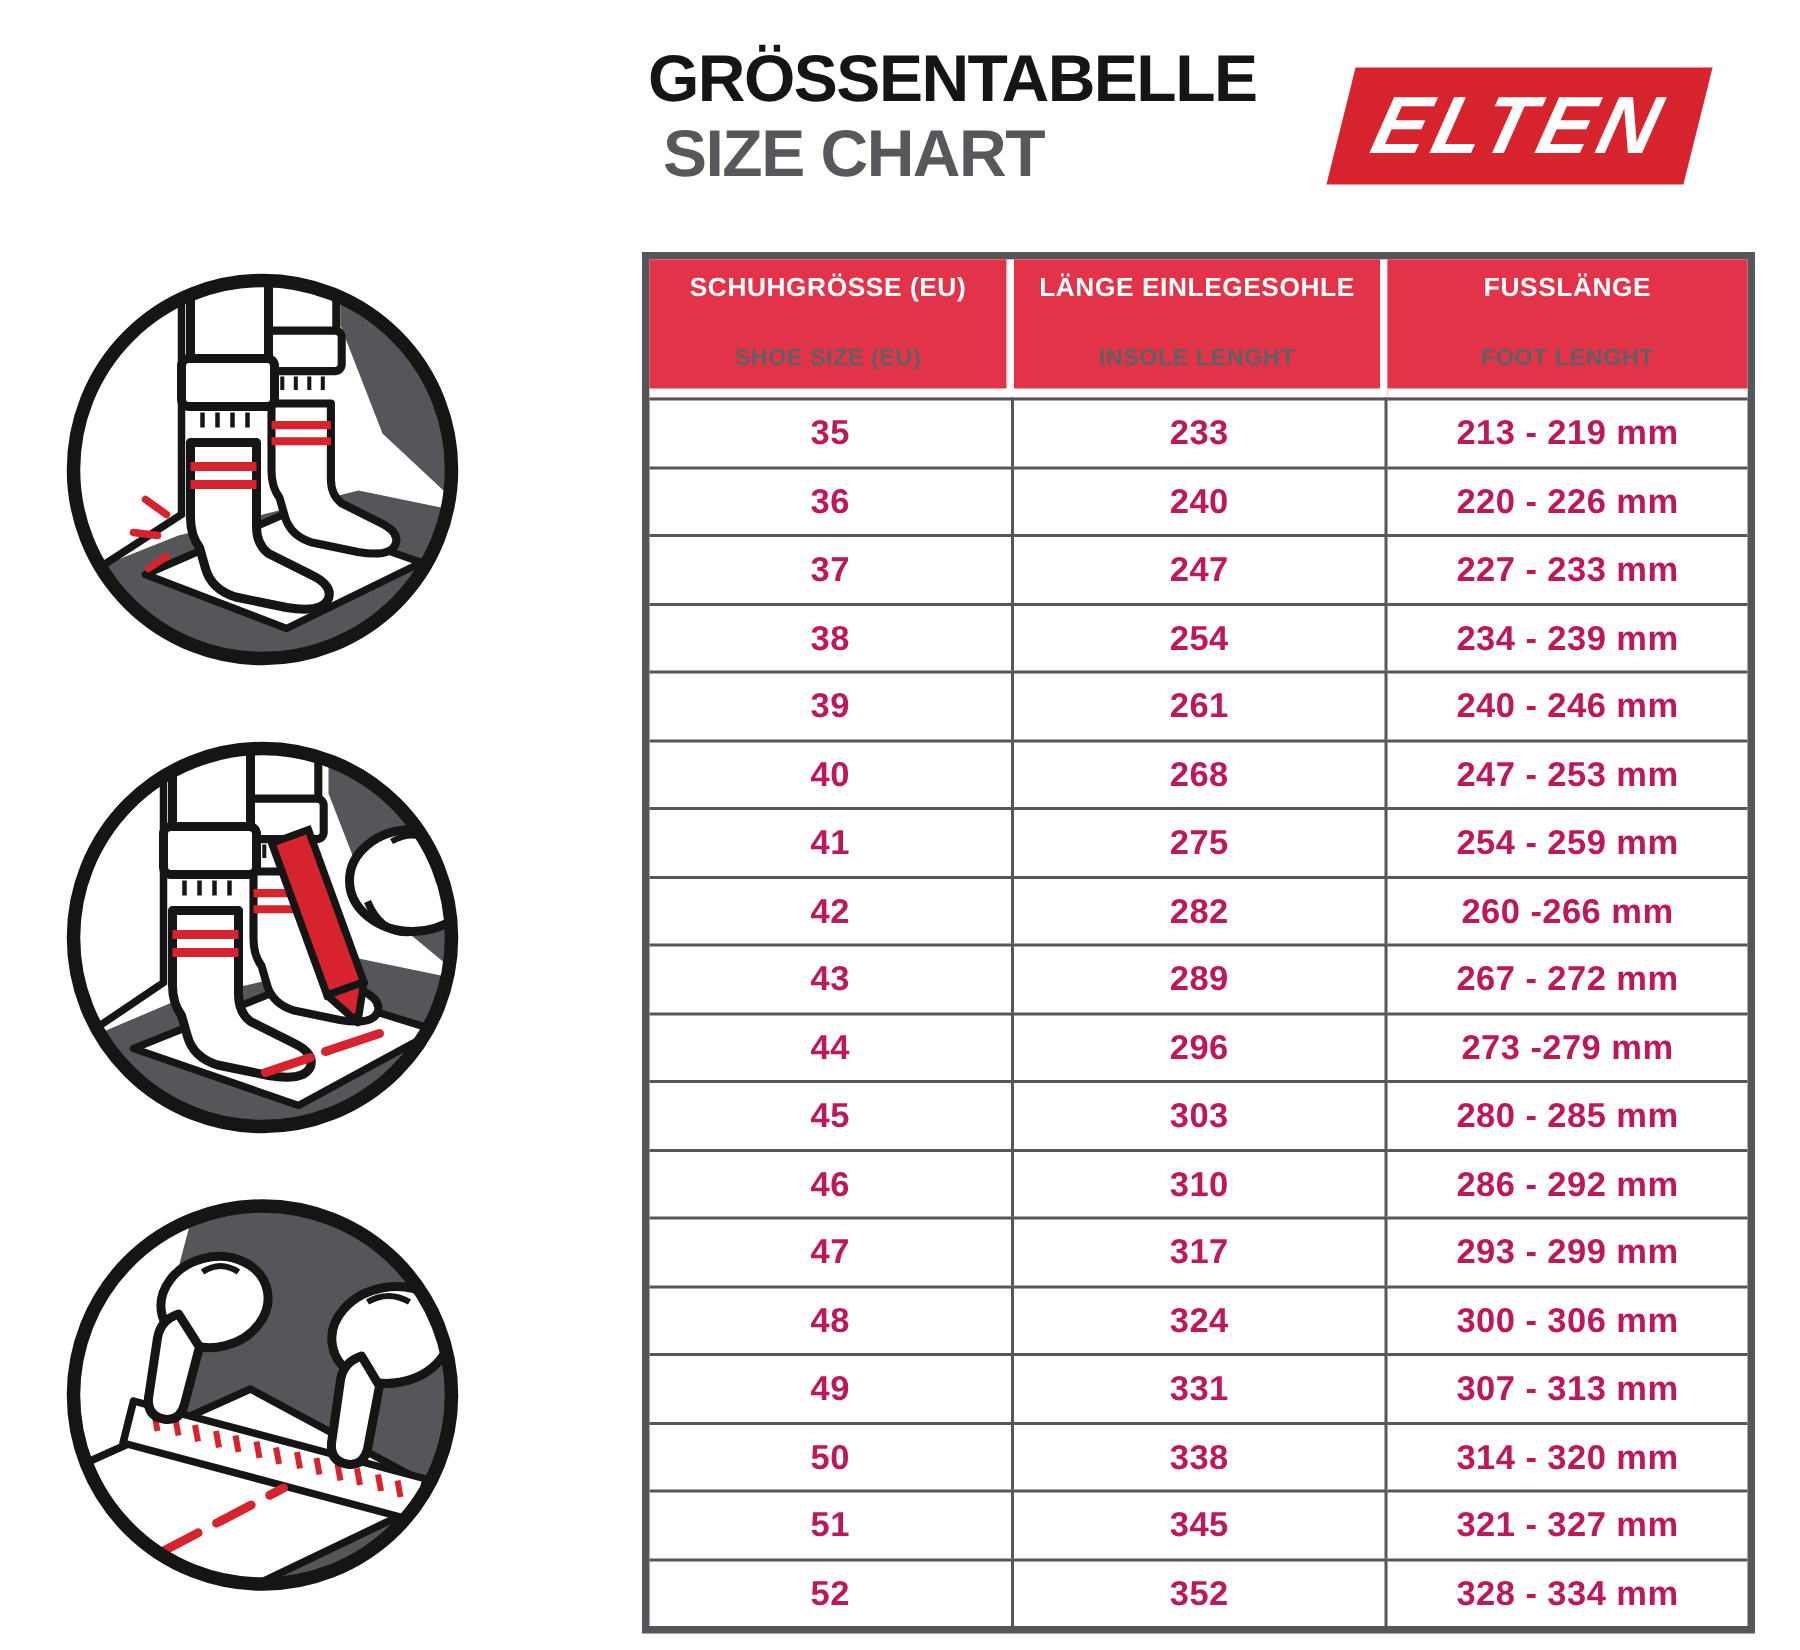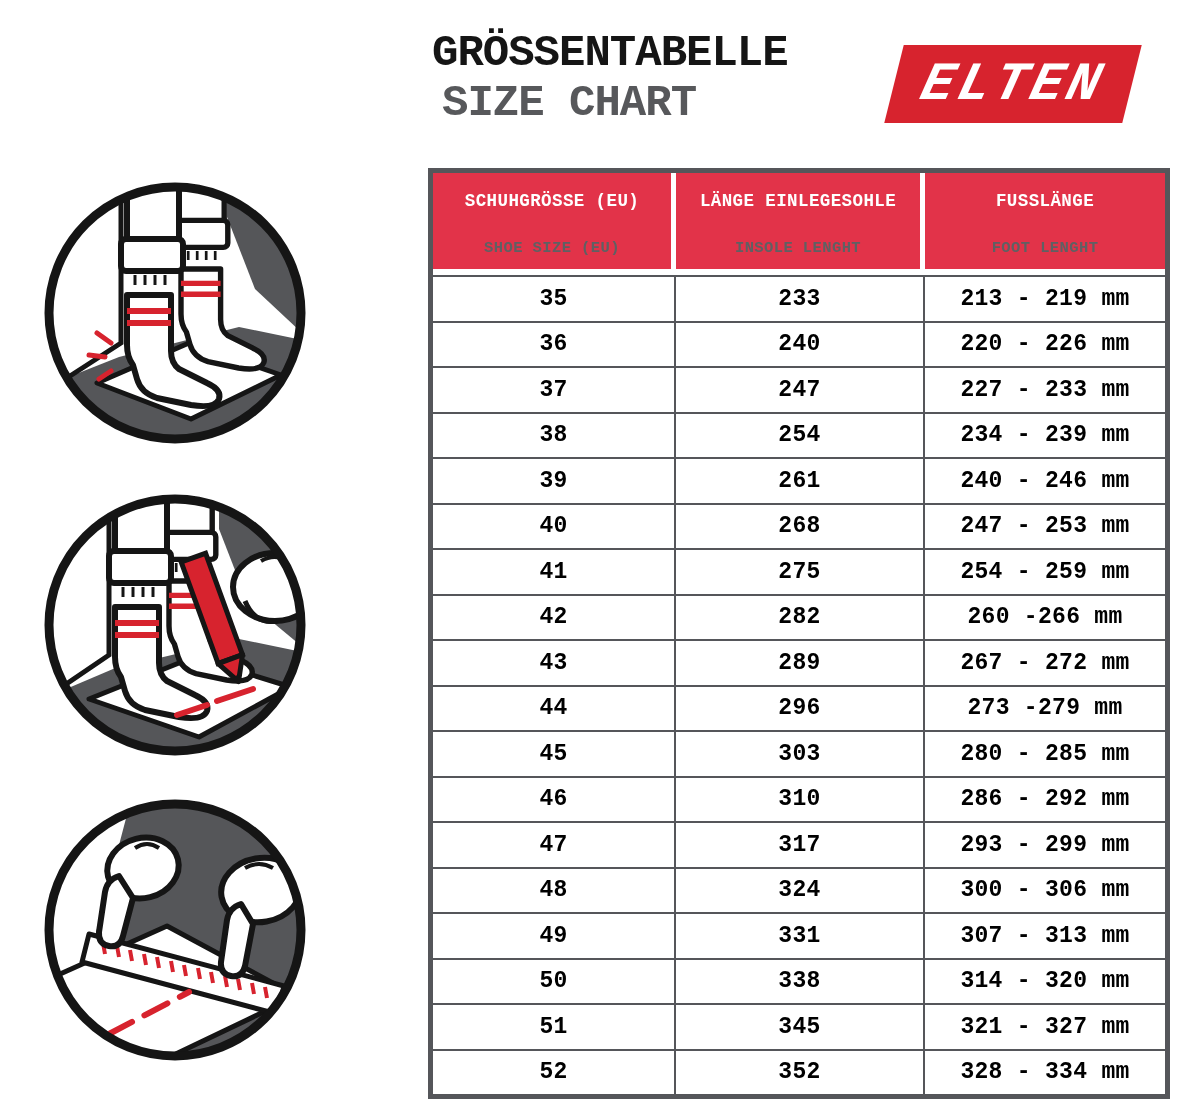--- a/index.html
+++ b/index.html
@@ -1,42 +1,42 @@
 <!DOCTYPE html>
 <html><head>
 <meta charset="utf-8">
 <style>
   html,body{margin:0;padding:0;background:#fff;}
   .page{position:relative;width:1200px;height:1100px;background:#fff;overflow:hidden;
-        font-family:Liberation Mono, monospace;}
+        font-family:Liberation Sans, sans-serif;}
 
   
   .title-block{position:absolute;left:432px;top:28px;}
   .title-line1{font-size:44px;font-weight:bold;letter-spacing:-1px;color:#151515;line-height:50px;}
   .title-line2{font-size:44px;font-weight:bold;letter-spacing:-1px;color:#57585b;line-height:50px;margin-left:10px;}
 
   
   .logo{position:absolute;left:894px;top:45px;width:238px;height:78px;background:#d7232e;
         transform:skewX(-14deg);display:flex;align-items:center;justify-content:center;}
   .logo span{color:#fff;font-size:54px;font-weight:bold;font-style:italic;letter-spacing:4px;}
 
   
   .step{position:absolute;left:39px;width:272px;height:272px;}
   .step1{top:177px;} .step2{top:489px;} .step3{top:794px;}
 
   
   .size-table-wrap{position:absolute;left:428px;top:168px;width:742px;
                    border:5px solid #55565a;box-sizing:border-box;background:#fff;}
   table{width:100%;border-spacing:0;table-layout:fixed;}
-  th{background:#e23349;padding:17px 2px 11px 2px;vertical-align:middle;border-bottom:6px solid #fff;}
+  th{background:#e23349;padding:7px 2px 11px 2px;vertical-align:middle;border-bottom:6px solid #fff;}
   th.gap{border-right:5px solid #fff;}
   .th-de{color:#fff;font-size:17.5px;font-weight:bold;letter-spacing:.4px;line-height:22px;}
   .th-en{color:#5f6063;font-size:15.5px;font-weight:bold;letter-spacing:.4px;margin-top:27px;line-height:19px;}
   td{height:41.5px;text-align:center;vertical-align:middle;
-     font-size:23px;font-weight:bold;color:#000000;letter-spacing:.3px;
+     font-size:23px;font-weight:bold;color:#be185d;letter-spacing:.3px;
      border-top:2px solid #55565a;}
   td.vline{border-right:2px solid #55565a;}
 </style>
 </head>
 <body>
 
 <div class="page">
 
   <div class="title-block">
     <div class="title-line1">GRÖSSENTABELLE</div>

